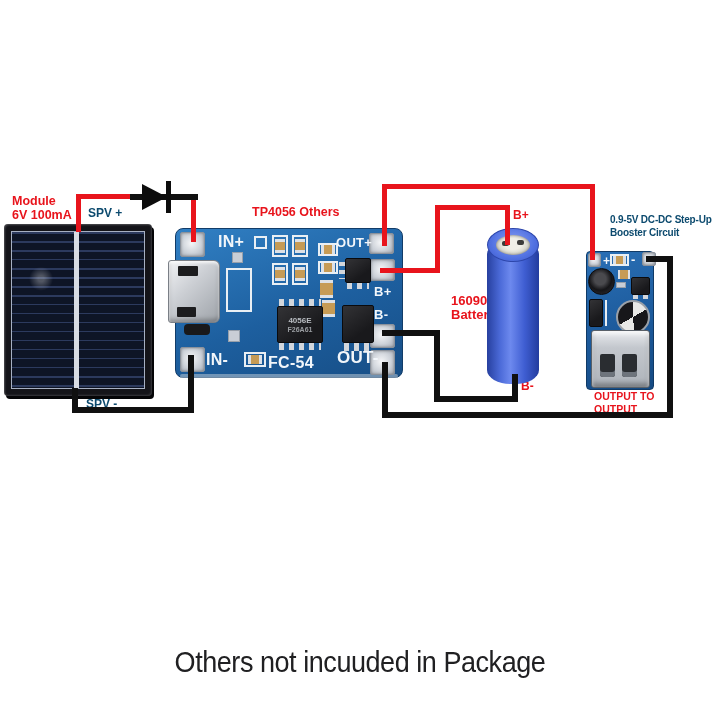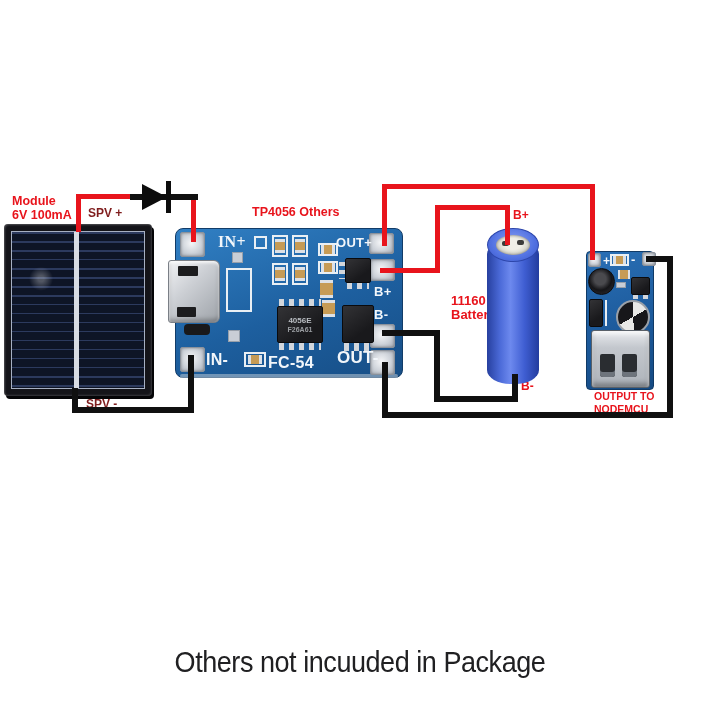--- a/index.html
+++ b/index.html
@@ -2,21 +2,21 @@
 <html><head>
 <meta charset="utf-8">
 <style>
   html,body{margin:0;padding:0;background:#ffffff;}
   .canvas{position:relative;width:720px;height:720px;background:#ffffff;overflow:hidden;
           font-family:"Liberation Sans",sans-serif;}
   .abs{position:absolute;}
   
   .lbl{position:absolute;font-weight:bold;line-height:14px;}
   .red{color:#e8141c;}
-  .blk{color:#7f1d1d;}
+  .blk{color:#0c4a6e;}
   
   .wire{position:absolute;z-index:30;}
   .wr{background:#e8141c;}
   .wk{background:#101010;}
   
   .pad{position:absolute;z-index:20;border-radius:2px;border:1px solid #8b929c;box-sizing:border-box;
        background:radial-gradient(circle at 45% 45%, #f4f5f7 0%, #cdd2d9 55%, #a9afb9 100%);
        box-shadow:inset 0 0 3px rgba(0,0,0,.35);}
   
   .silk{position:absolute;z-index:22;color:#f2f6fa;font-weight:bold;letter-spacing:.3px;line-height:1;}
@@ -58,21 +58,21 @@
   <div class="abs" style="left:180px;top:374px;width:218px;height:4px;background:#b9c6d2;opacity:.55;z-index:11;border-radius:2px;"></div>
   <div class="lbl red" style="left:252px;top:205px;font-size:12.5px;">TP4056 Others</div>
 
   <div class="pad" style="left:180px;top:232px;width:25px;height:25px;"></div>
   <div class="pad" style="left:180px;top:347px;width:25px;height:25px;"></div>
   <div class="pad" style="left:369px;top:233px;width:25px;height:21px;"></div>
   <div class="pad" style="left:370px;top:259px;width:25px;height:22px;"></div>
   <div class="pad" style="left:370px;top:324px;width:25px;height:24px;"></div>
   <div class="pad" style="left:370px;top:350px;width:25px;height:25px;"></div>
 
-  <div class="silk" style="left:218px;top:234px;font-size:16px;font-family:Liberation Serif, serif;">IN+</div>
+  <div class="silk" style="left:218px;top:234px;font-size:16px;">IN+</div>
   <div class="silk" style="left:336px;top:236px;font-size:13px;">OUT+</div>
   <div class="silk" style="left:374px;top:285px;font-size:13px;">B+</div>
   <div class="silk" style="left:374px;top:308px;font-size:13px;">B-</div>
   <div class="silk" style="left:206px;top:352px;font-size:16px;">IN-</div>
   <div class="silk" style="left:268px;top:355px;font-size:16px;">FC-54</div>
   <div class="silk" style="left:337px;top:349px;font-size:17px;">OUT-</div>
 
   <div class="silkbox" style="left:244px;top:352px;width:22px;height:15px;"></div>
   <div class="smd" style="left:248px;top:355px;width:14px;height:9px;"></div>
 
@@ -123,21 +123,21 @@
               border-radius:10px 10px 24px 24px / 8px 8px 14px 14px;"></div>
   <div class="abs" style="left:487px;top:228px;width:52px;height:34px;border-radius:50%;z-index:11;
               background:radial-gradient(ellipse at 50% 42%, #8ba1f2 0%, #5272e2 60%, #3a57c8 100%);
               border:1px solid #2d46ab;box-sizing:border-box;"></div>
   <div class="abs" style="left:496px;top:235px;width:34px;height:20px;border-radius:50%;z-index:12;
               background:radial-gradient(ellipse at 50% 45%, #f0efe7 0 35%, #d1d0c6 70%, #a9a89e 100%);
               box-shadow:inset 0 0 3px rgba(0,0,0,.45);"></div>
   <div class="abs" style="left:502px;top:241px;width:7px;height:5px;background:#3c3c3a;border-radius:2px;z-index:13;"></div>
   <div class="abs" style="left:517px;top:240px;width:7px;height:5px;background:#3c3c3a;border-radius:2px;z-index:13;"></div>
   <div class="lbl red" style="left:451px;top:294px;font-size:13px;">
-    <div>11160</div>
+    <div>16090</div>
     <div>Battery</div>
   </div>
   <div class="lbl red" style="left:513px;top:208px;font-size:12px;">B+</div>
   <div class="lbl red" style="left:521px;top:379px;font-size:12px;">B-</div>
 
   <div class="pcb" style="left:586px;top:251px;width:68px;height:139px;border-radius:4px;border:1px solid #103a66;
               background:linear-gradient(160deg,#2a70b6 0%,#1b5899 60%,#154a82 100%);"></div>
   <div class="pad" style="left:588px;top:253px;width:13px;height:14px;"></div>
   <div class="pad" style="left:642px;top:252px;width:14px;height:14px;"></div>
   <div class="silk" style="left:603px;top:255px;font-size:12px;">+</div>
@@ -153,23 +153,27 @@
   <div class="chip" style="left:589px;top:299px;width:14px;height:28px;"></div>
   <div class="abs" style="left:605px;top:300px;width:2px;height:26px;background:#e9eff4;z-index:21;"></div>
   <div class="abs" style="left:616px;top:300px;width:34px;height:34px;border-radius:50%;z-index:22;border:2px solid #9aa0a8;box-sizing:border-box;
               background:conic-gradient(#e8e8e6 0 60deg,#17171a 60deg 175deg,#e8e8e6 175deg 240deg,#17171a 240deg 360deg);"></div>
   <div class="abs" style="left:591px;top:330px;width:59px;height:58px;z-index:22;border:1px solid #596068;border-radius:3px;box-sizing:border-box;
               background:linear-gradient(180deg,#e9ebee 0%,#c3c7cd 30%,#aeb3ba 100%);
               box-shadow:inset 0 3px 4px rgba(255,255,255,.7), inset 0 -4px 5px rgba(0,0,0,.3);"></div>
   <div class="abs" style="left:600px;top:354px;width:15px;height:23px;background:#2a2d31;border-radius:2px 2px 3px 3px;z-index:23;box-shadow:inset 0 -5px 0 #6e747c;"></div>
   <div class="abs" style="left:622px;top:354px;width:15px;height:23px;background:#2a2d31;border-radius:2px 2px 3px 3px;z-index:23;box-shadow:inset 0 -5px 0 #6e747c;"></div>
 
+  <div class="lbl blk" style="left:610px;top:214px;font-size:10px;line-height:12.5px;letter-spacing:-.2px;">
+    <div>0.9-5V DC-DC Step-Up</div>
+    <div>Booster Circuit</div>
+  </div>
   <div class="lbl red" style="left:594px;top:390px;font-size:10.5px;line-height:13px;">
     <div>OUTPUT TO</div>
-    <div>NODEMCU</div>
+    <div>OUTPUT</div>
   </div>
 
   <div class="abs" style="left:142px;top:184px;width:0;height:0;border-left:25px solid #0d0d0d;border-top:13px solid transparent;border-bottom:13px solid transparent;z-index:31;"></div>
   <div class="abs" style="left:166px;top:181px;width:5px;height:32px;background:#0d0d0d;z-index:31;"></div>
 
   <div class="wire wr" style="left:76px;top:196px;width:5px;height:36px;"></div>
   <div class="wire wr" style="left:76px;top:194px;width:60px;height:5px;"></div>
   <div class="wire wr" style="left:191px;top:197px;width:5px;height:45px;"></div>
 
   <div class="wire wr" style="left:382px;top:188px;width:5px;height:58px;"></div>

